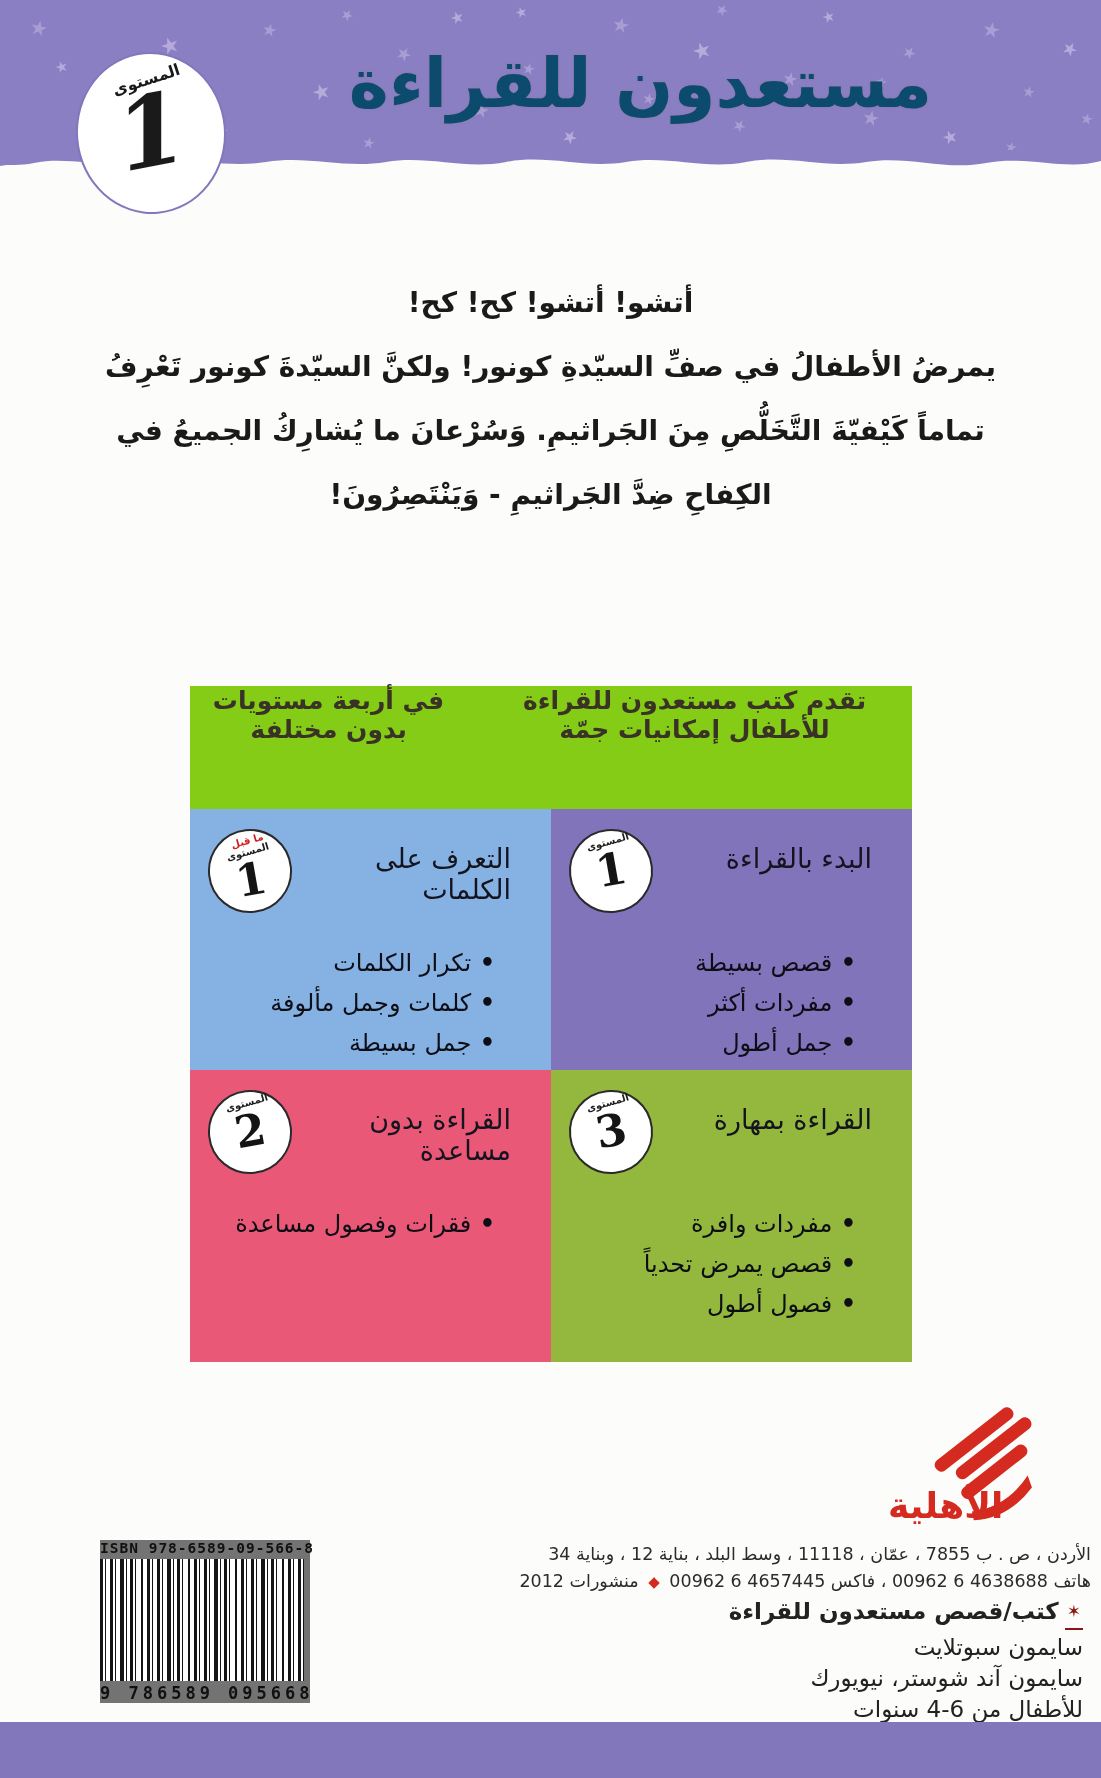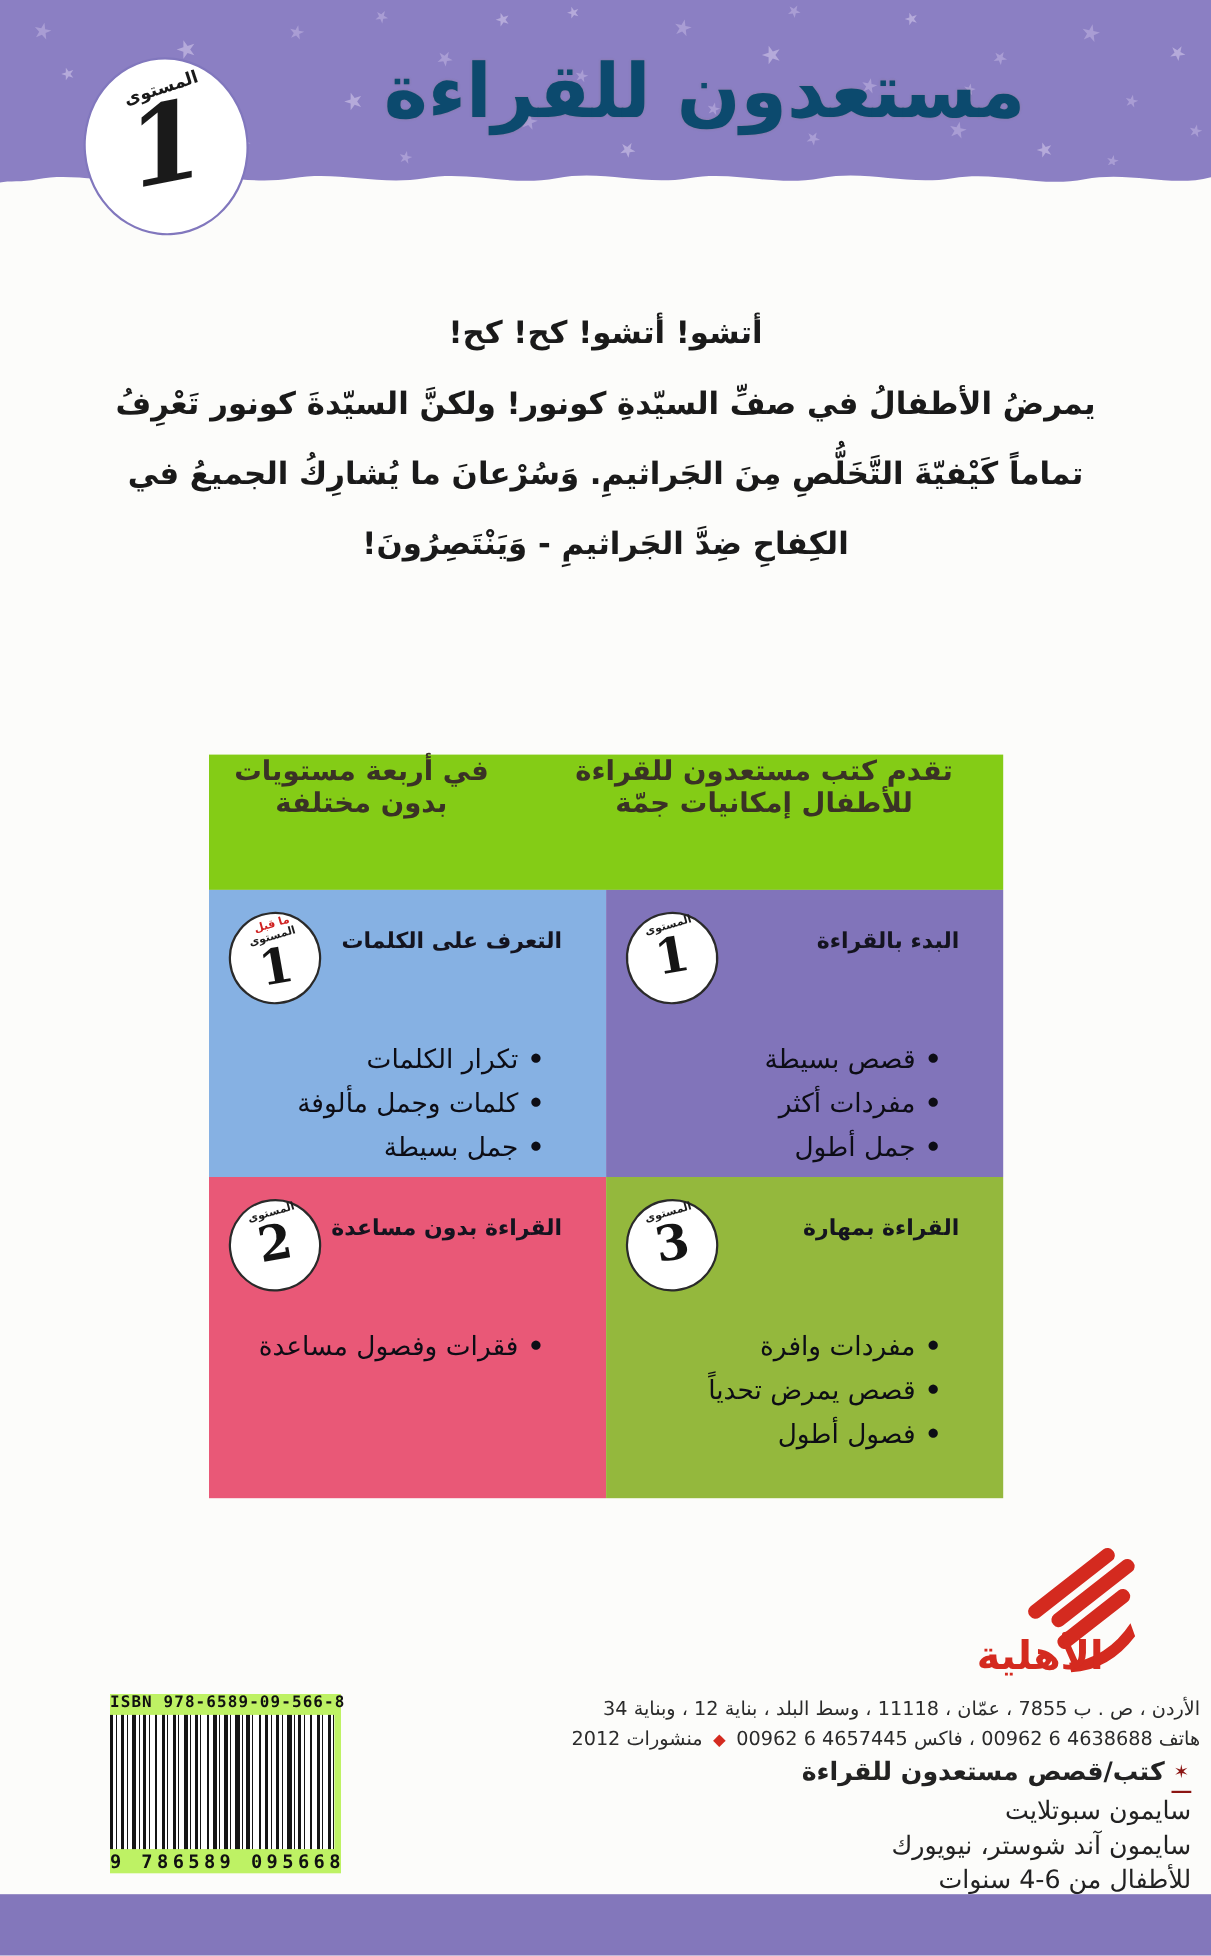--- a/index.html
+++ b/index.html
@@ -44,21 +44,21 @@
   .intro p{margin:0;font-size:25px;font-weight:bold;color:#3a3226;}
   .grid-row{display:flex;width:100%;}
   .row1{height:261px;}
   .row2{height:292px;}
   .box{width:50%;box-sizing:border-box;direction:rtl;padding:20px 26px 0 18px;}
   .box.blue{background:#86b1e3;}
   .box.purple{background:#8174ba;}
   .box.pink{background:#e95877;}
   .box.green{background:#94b83d;}
   .head{display:flex;justify-content:space-between;align-items:flex-start;}
-  .box-title{font-size:20px;font-weight:bold;color:#14141f;margin-top:14px;padding-right:14px;}
+  .box-title{font-size:27px;font-weight:normal;color:#14141f;margin-top:14px;padding-right:14px;}
   .lv-badge{
     flex:0 0 auto;width:84px;height:84px;background:#fff;border:2px solid #2a2a2a;
     border-radius:50%;display:flex;flex-direction:column;align-items:center;
     box-sizing:border-box;transform:rotate(-6deg);
   }
   .lv-pre{font-size:10px;font-weight:bold;color:#cf2020;margin-top:5px;line-height:1;transform:rotate(-10deg);}
   .lv-lbl{font-size:10px;font-weight:bold;color:#1c1c1c;margin-top:6px;line-height:1;transform:rotate(-10deg);}
   .lv-badge.has-pre .lv-lbl{margin-top:1px;}
   .lv-num{
     font-family:"DejaVu Serif",serif;font-weight:bold;font-size:44px;line-height:1;
@@ -84,21 +84,21 @@
   .colophon{
     position:absolute;right:18px;left:430px;top:1596px;direction:rtl;text-align:right;
     font-size:23px;line-height:31px;color:#222;
   }
   .colophon .series-line{font-weight:bold;}
   .mark{
     display:inline-block;color:#8c1512;font-size:17px;margin-left:6px;
     border-bottom:2px solid #8c1512;padding:0 2px 1px 2px;transform:translateY(-2px);
   }
   
-  .isbn-block{position:absolute;left:100px;top:1540px;width:210px;background:#bef264;}
+  .isbn-block{position:absolute;left:100px;top:1540px;width:210px;background:#737373;}
   .isbn-label{
     font-family:"DejaVu Sans Mono",monospace;font-size:14.5px;font-weight:bold;
     letter-spacing:1px;color:#111;text-align:center;white-space:nowrap;
   }
   .barcode{
     margin-top:3px;height:122px;width:204px;
     background:repeating-linear-gradient(90deg,
       #151515 0 3px,#fff 3px 5px,#151515 5px 6px,#fff 6px 10px,
       #151515 10px 13px,#fff 13px 15px,#151515 15px 16px,#fff 16px 20px,
       #151515 20px 24px,#fff 24px 26px,#151515 26px 27px,#fff 27px 30px,

